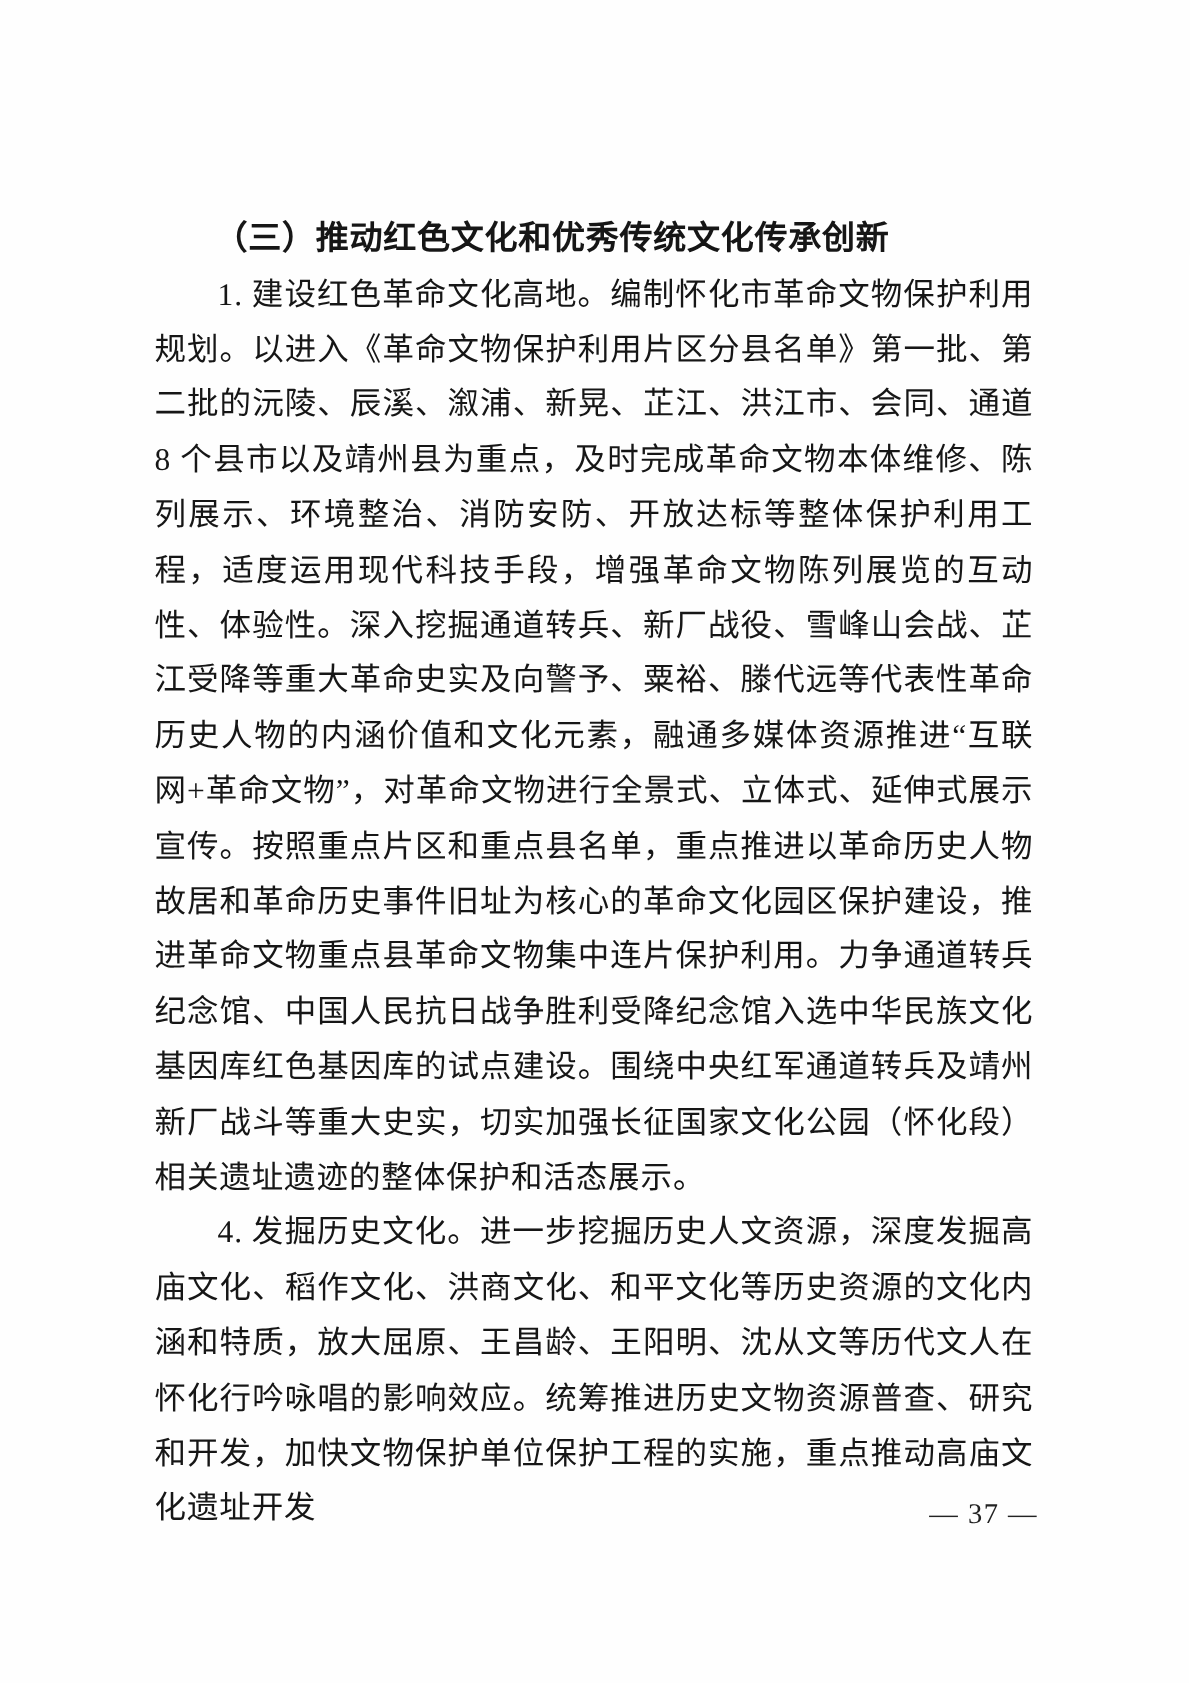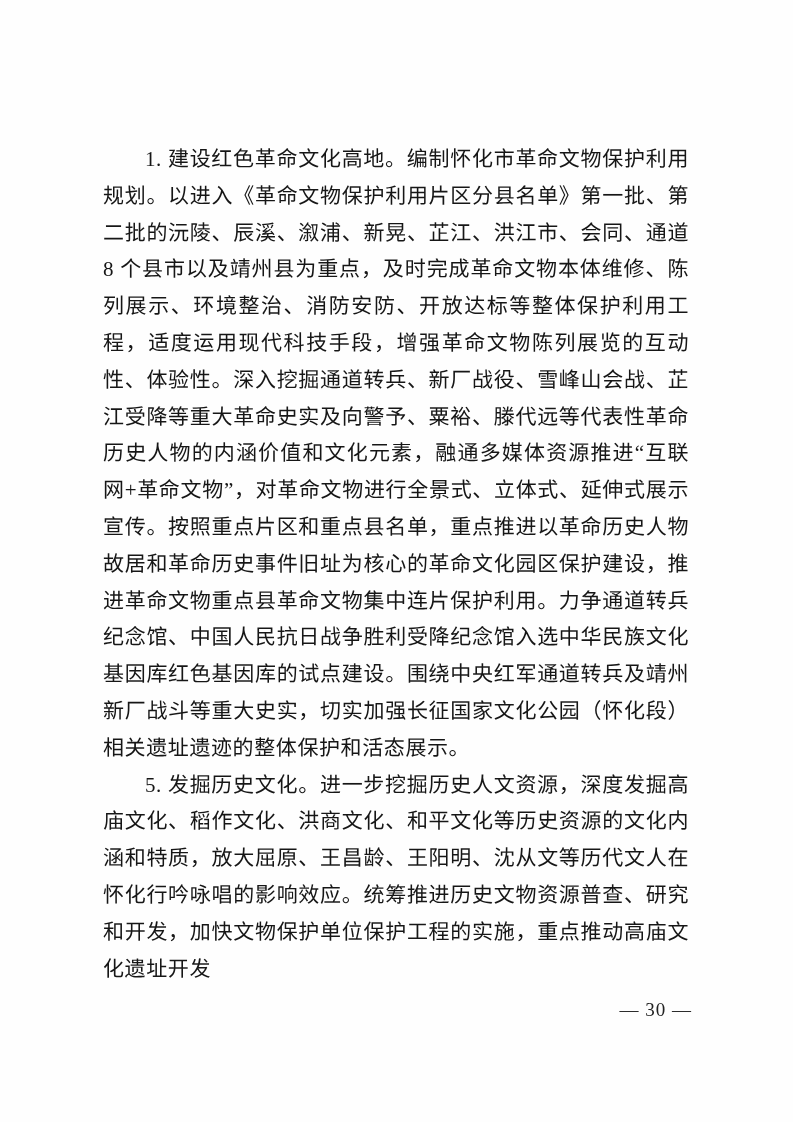--- a/index.html
+++ b/index.html
@@ -51,17 +51,18 @@
     letter-spacing: 1px;
     color: #222222;
     font-family: "Liberation Serif", "DejaVu Serif", serif;
   }
 </style>
 </head>
 <body>
 
 <div class="page">
   <div class="content">
+    <h2 class="heading">（三）推动红色文化和优秀传统文化传承创新</h2>
     <p class="para"><span class="lead">1. 建设红色革命文化高地。</span><span>编制怀化市革命文物保护利用规划。以进入《革命文物保护利用片区分县名单》第一批、第二批的沅陵、辰溪、溆浦、新晃、芷江、洪江市、会同、通道 8 个县市以及靖州县为重点，及时完成革命文物本体维修、陈列展示、环境整治、消防安防、开放达标等整体保护利用工程，适度运用现代科技手段，增强革命文物陈列展览的互动性、体验性。深入挖掘通道转兵、新厂战役、雪峰山会战、芷江受降等重大革命史实及向警予、粟裕、滕代远等代表性革命历史人物的内涵价值和文化元素，融通多媒体资源推进“互联网+革命文物”，对革命文物进行全景式、立体式、延伸式展示宣传。按照重点片区和重点县名单，重点推进以革命历史人物故居和革命历史事件旧址为核心的革命文化园区保护建设，推进革命文物重点县革命文物集中连片保护利用。力争通道转兵纪念馆、中国人民抗日战争胜利受降纪念馆入选中华民族文化基因库红色基因库的试点建设。围绕中央红军通道转兵及靖州新厂战斗等重大史实，切实加强长征国家文化公园（怀化段）相关遗址遗迹的整体保护和活态展示。</span></p>
-    <p class="para"><span class="lead">5. 发掘历史文化。</span><span>进一步挖掘历史人文资源，深度发掘高庙文化、稻作文化、洪商文化、和平文化等历史资源的文化内涵和特质，放大屈原、王昌龄、王阳明、沈从文等历代文人在怀化行吟咏唱的影响效应。统筹推进历史文物资源普查、研究和开发，加快文物保护单位保护工程的实施，重点推动高庙文化遗址开发</span></p>
+    <p class="para"><span class="lead">4. 发掘历史文化。</span><span>进一步挖掘历史人文资源，深度发掘高庙文化、稻作文化、洪商文化、和平文化等历史资源的文化内涵和特质，放大屈原、王昌龄、王阳明、沈从文等历代文人在怀化行吟咏唱的影响效应。统筹推进历史文物资源普查、研究和开发，加快文物保护单位保护工程的实施，重点推动高庙文化遗址开发</span></p>
   </div>
-  <div class="page-number">— 30 —</div>
+  <div class="page-number">— 37 —</div>
 </div>
 
 </body></html>

